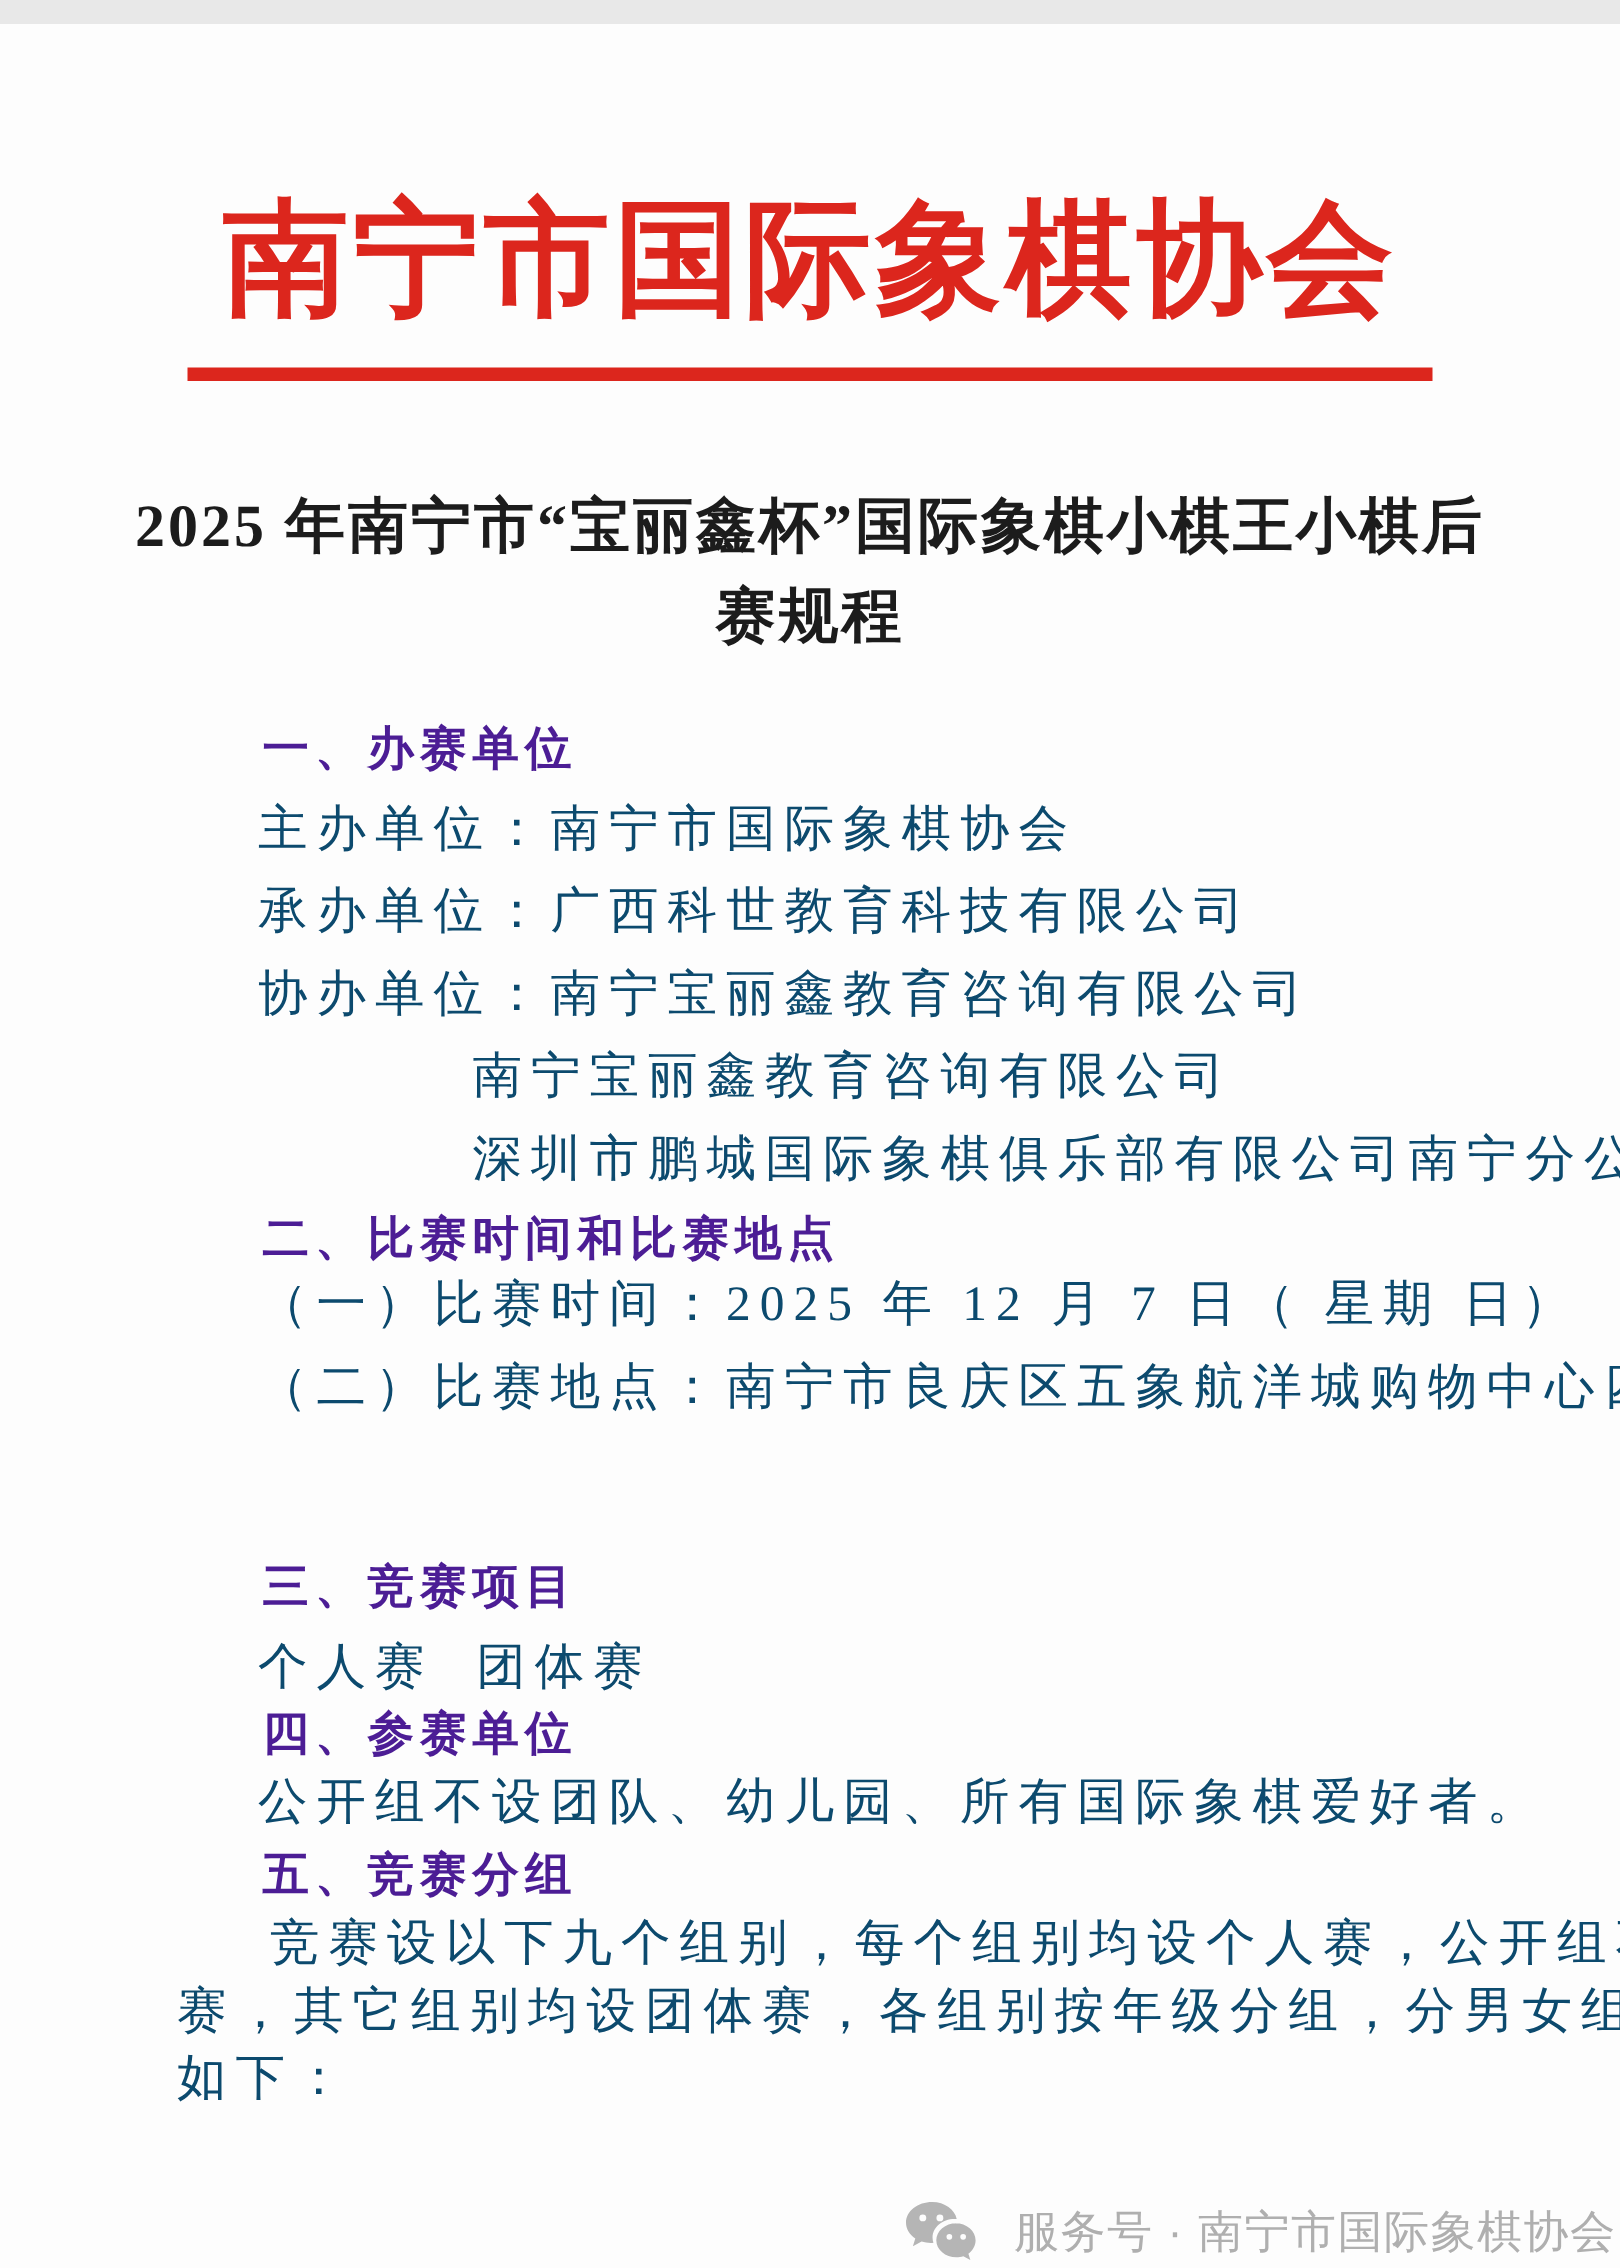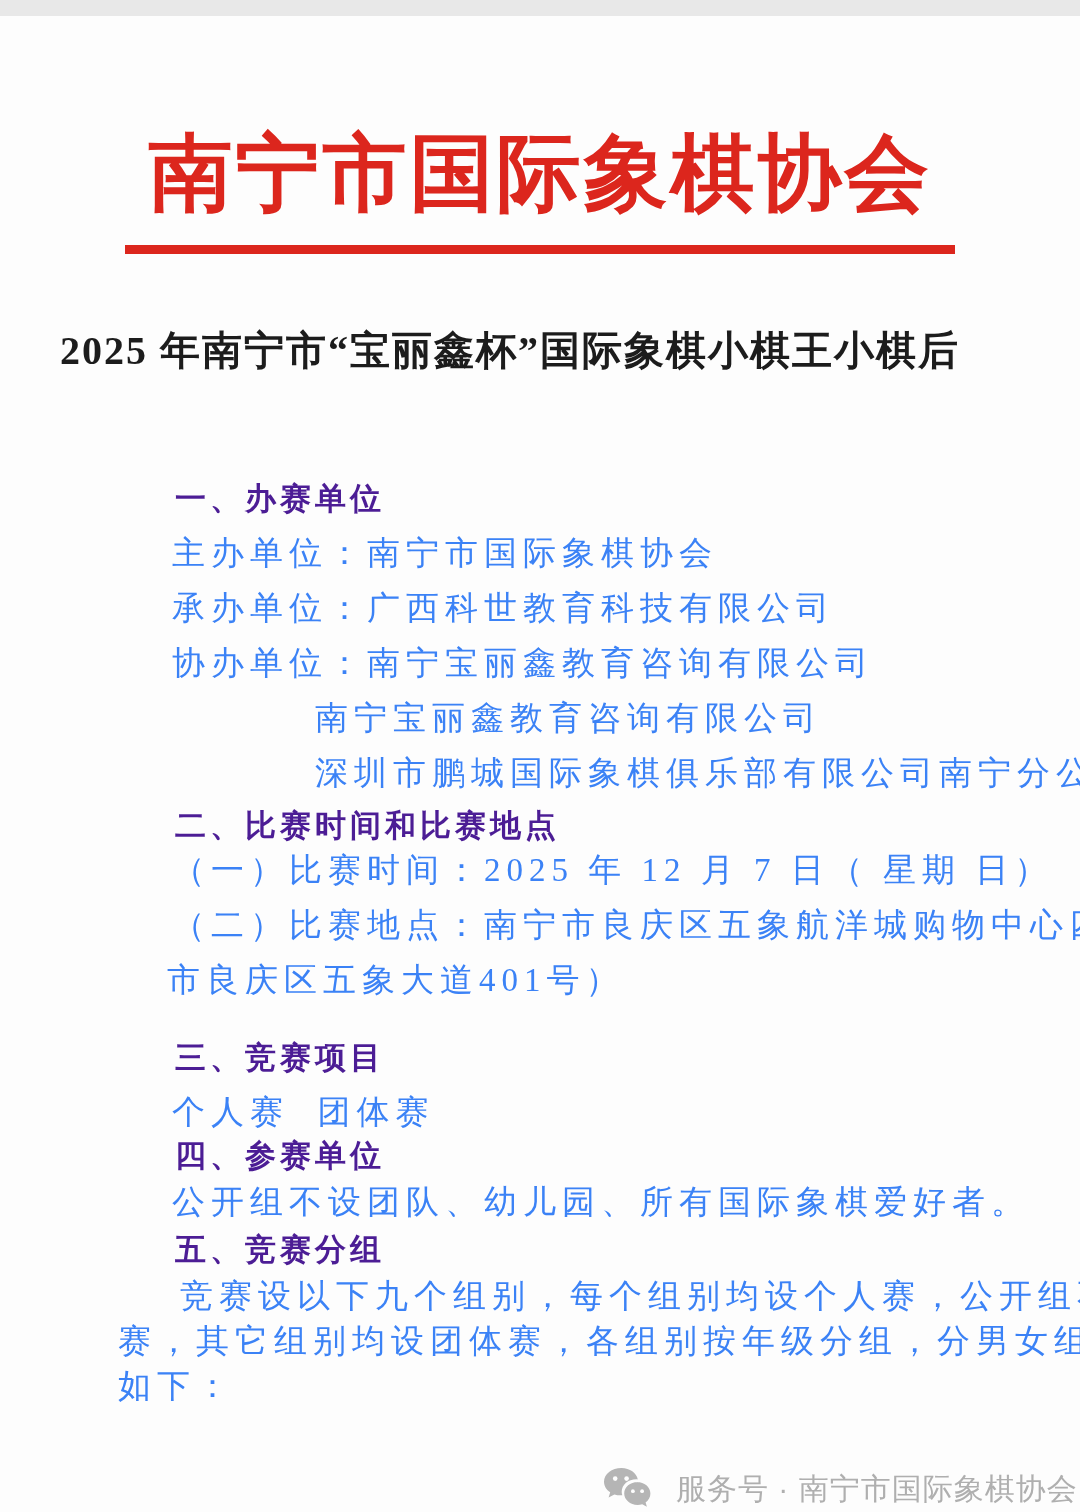--- a/index.html
+++ b/index.html
@@ -22,21 +22,21 @@
     color:var(--accent,#DC261D);
   }
   .red-rule{
     position:absolute;top:229px;left:125px;
     width:830px;height:9px;
     background:var(--accent,#DC261D);
   }
   
   .doc-title{
     position:absolute;left:60px;right:60px;
-    text-align:left;
+    text-align:center;
     font-weight:700;
     font-size:40px;line-height:1;
     letter-spacing:2px;
     color:#1c1c1c;
     white-space:pre;
   }
   .t1{top:315px;}
   .t2{top:375px;}
   
   .h{
@@ -48,21 +48,21 @@
     color:#4c1d95;
     white-space:pre;
   }
   
   .b{
     position:absolute;left:172px;
     font-family:"Liberation Serif","DejaVu Serif",serif;
     font-weight:400;
     font-size:33px;line-height:1;
     letter-spacing:6px;
-    color:#3b82f6;
+    color:#0c4a6e;
     white-space:pre;
   }
   .indent{left:315px;}
   .wrap{left:167px;}
   .wide{left:118px;}
   .first{left:180px;}
   
   .footer{
     position:absolute;top:1450px;left:602px;
     display:flex;align-items:center;gap:24px;
@@ -78,32 +78,32 @@
 </style>
 </head>
 <body>
 
 <div class="page">
 
   <div class="org-header">南宁市国际象棋协会</div>
   <div class="red-rule"></div>
 
   <div class="doc-title t1">2025 年南宁市“宝丽鑫杯”国际象棋小棋王小棋后</div>
+  <div class="doc-title t2">赛规程</div>
 
   <div class="h" style="top:467px">一、办赛单位</div>
   <div class="b" style="top:521px">主办单位：南宁市国际象棋协会</div>
   <div class="b" style="top:631px">协办单位：南宁宝丽鑫教育咨询有限公司</div>
   <div class="b" style="top:576px">承办单位：广西科世教育科技有限公司</div>
   <div class="b indent" style="top:686px">南宁宝丽鑫教育咨询有限公司</div>
   <div class="b indent" style="top:741px">深圳市鹏城国际象棋俱乐部有限公司南宁分公司</div>
 
   <div class="h" style="top:794px">二、比赛时间和比赛地点</div>
   <div class="b" style="top:838px">（一）比赛时间：2025 年 12 月 7 日（ 星期 日）</div>
   <div class="b" style="top:893px">（二）比赛地点：南宁市良庆区五象航洋城购物中心四楼（南宁</div>
-  <div class="b wrap" style="top:948px">市良庆区五象大道401号）</div>
 
   <div class="h" style="top:1026px">三、竞赛项目</div>
   <div class="b" style="top:1080px">个人赛  团体赛</div>
 
   <div class="h" style="top:1124px">四、参赛单位</div>
   <div class="b" style="top:1170px">公开组不设团队、幼儿园、所有国际象棋爱好者。</div>
 
   <div class="h" style="top:1218px">五、竞赛分组</div>
   <div class="b first" style="top:1264px">竞赛设以下九个组别，每个组别均设个人赛，公开组不设团队</div>
   <div class="b wide" style="top:1309px">赛，其它组别均设团体赛，各组别按年级分组，分男女组别，具体</div>

